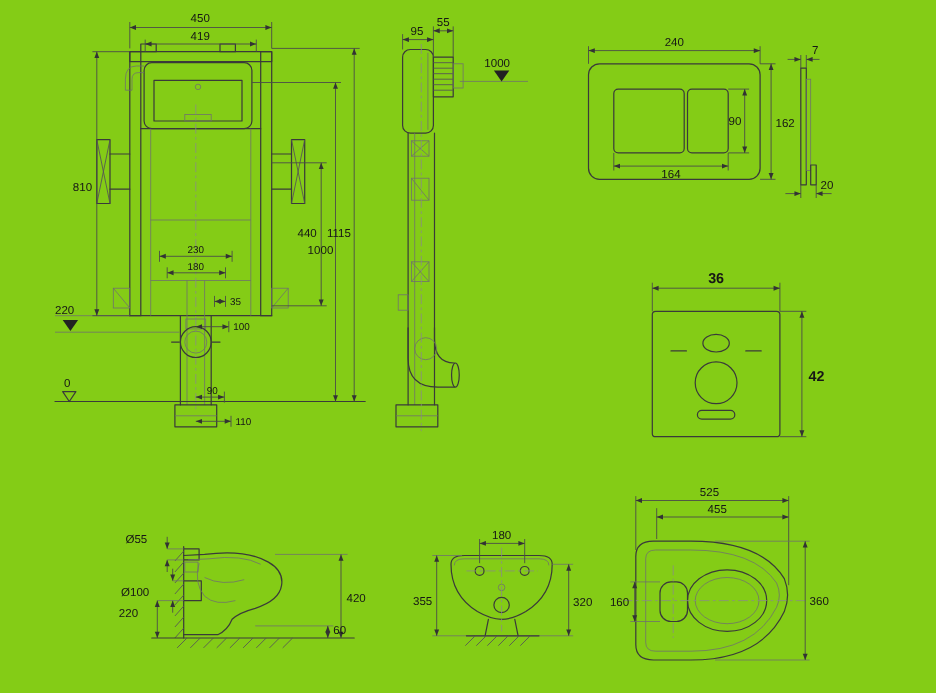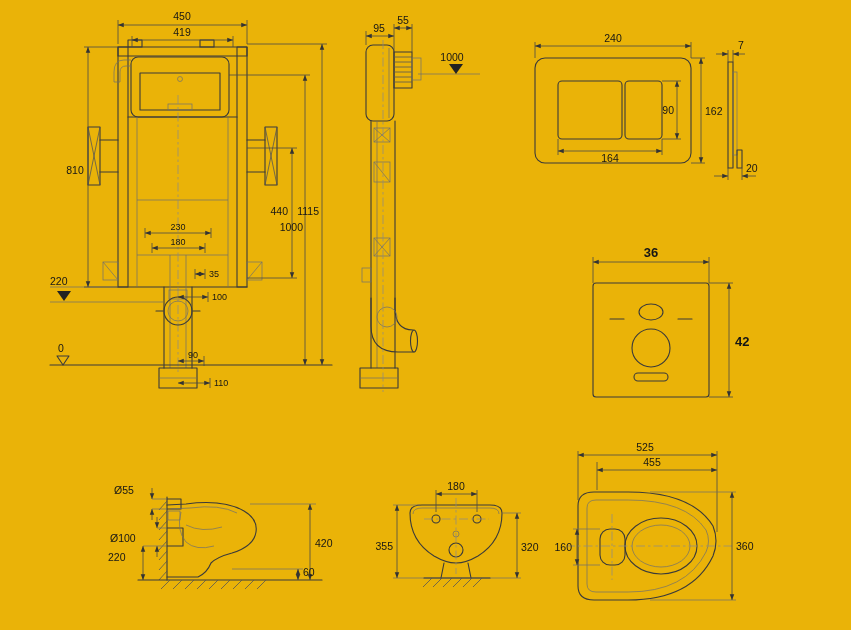--- a/index.html
+++ b/index.html
@@ -1,16 +1,16 @@
 <!DOCTYPE html>
 <html><head>
 <meta charset="utf-8">
 <style>
   html,body { margin:0; padding:0; background:#ffffff; }
-  .stage { position:relative; width:851px; height:630px; background:#eab308; overflow:hidden;
+  .stage { position:relative; width:851px; height:630px; background:#84cc16; overflow:hidden;
            font-family:"Liberation Sans", sans-serif; }
   svg { display:block; }
   .ln { stroke:#3a3a3a; stroke-width:1.1; fill:none; stroke-linecap:round; stroke-linejoin:round; }
   .tn { stroke:#6f6f6f; stroke-width:0.7; fill:none; }
   .dm { stroke:#4a4a4a; stroke-width:0.8; fill:none; }
   .ht { stroke:#555555; stroke-width:0.8; fill:none; }
   .cl { stroke:#8a8a8a; stroke-width:0.7; fill:none; stroke-dasharray:9 3 2.5 3; }
   text { font-family:"Liberation Sans", sans-serif; font-size:10.5px; fill:#161616; }
   .sm  { font-size:9px; }
   .bg  { font-size:13px; font-weight:bold; }

